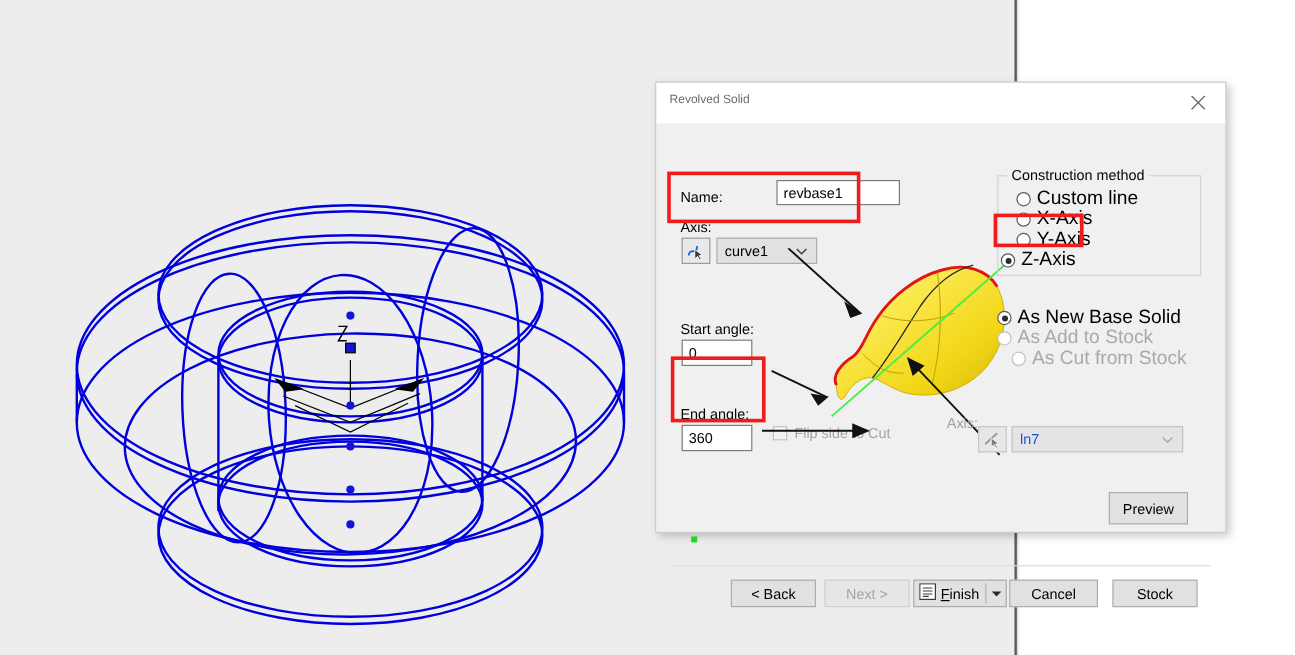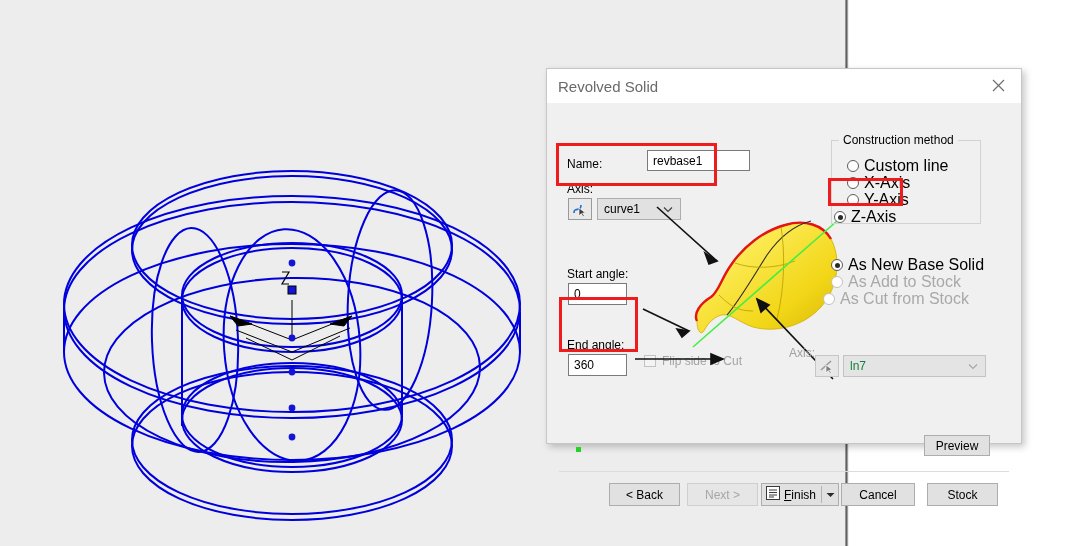--- a/index.html
+++ b/index.html
@@ -15,33 +15,33 @@
   #right-pane{position:absolute;left:849px;top:0;width:230px;height:546px;background:#ffffff;}
   #vert-divider{position:absolute;left:845px;top:0;width:3px;height:546px;
     background:linear-gradient(to right,#bdbdbd,#5a5a5a 40%,#6e6e6e 70%,#d8d8d8);}
   
   #dialog{
     position:absolute;left:546px;top:68px;width:474px;height:374px;
     background:#f0f0f0;border:1px solid #c6c6c6;
     box-shadow:3px 3px 7px rgba(0,0,0,.22);
   }
   #dlg-titlebar{height:34px;background:#ffffff;position:relative;border-bottom:1px solid #f0f0f0;}
-  #dlg-title{position:absolute;left:11px;top:9px;font-size:15px;color:#6a6a6a;}
+  #dlg-title{position:absolute;left:11px;top:9px;font-size:10px;color:#6a6a6a;}
   #dlg-close{position:absolute;right:6px;top:4px;width:34px;height:25px;
     display:flex;align-items:center;justify-content:center;color:#6f6f6f;font-size:15px;cursor:default;}
   #dlg-body{position:absolute;left:0;top:34px;width:474px;height:340px;background:#f0f0f0;}
 
   .lbl{position:absolute;font-size:12px;color:#000;white-space:nowrap;}
   .lbl.dim{color:#a0a0a0;}
   .txtbox{position:absolute;background:#fff;border:1px solid #7a7a7a;
     font-family:"Liberation Sans",sans-serif;font-size:12px;color:#000;
     padding:0 0 0 5px;display:flex;align-items:center;box-sizing:border-box;}
   .combo{position:absolute;background:#e1e1e1;border:1px solid #adadad;
     font-size:12px;color:#000;display:flex;align-items:center;box-sizing:border-box;padding-left:6px;}
-  .combo.dis{color:#15803d;background:#e4e4e4;border-color:#c3c3c3;}
+  .combo.dis{color:#1d4ed8;background:#e4e4e4;border-color:#c3c3c3;}
   .combo .chev{position:absolute;right:7px;top:50%;transform:translateY(-50%);}
   .pickbtn{position:absolute;background:#e9e9e9;border:1px solid #9a9a9a;
     display:flex;align-items:center;justify-content:center;box-sizing:border-box;}
   .pickbtn.dis{background:#e7e7e7;border-color:#c6c6c6;}
 
   
   .radio{position:absolute;display:flex;align-items:center;white-space:nowrap;}
   .radio .dot{width:12px;height:12px;border-radius:50%;border:1px solid #5c5c5c;background:#fff;
     box-sizing:border-box;display:inline-block;position:relative;flex:0 0 auto;}
   .radio .dot.on::after{content:"";position:absolute;left:2.5px;top:2.5px;width:5px;height:5px;
@@ -204,21 +204,21 @@
         <path d="M82 70 L70 62 L74 73 Z"></path>
         <path d="M8 118 L54 140" fill="none"></path>
         <path d="M54 140 L42 138 L47 146 Z"></path>
         <path d="M-8 168 L88 168" fill="none"></path>
         <path d="M88 168 L76 163 L76 173 Z"></path>
         <path d="M198 188 L122 108" fill="none"></path>
         <path d="M122 108 L126 121 L134 114 Z"></path>
       </g>
     </svg>
 
-    <div class="group" style="left:284px;top:37px;width:150px;height:84px;">
+    <div class="group" style="left:284px;top:43px;width:170px;height:84px;">
       <span class="gtitle">Construction method</span>
     </div>
     <div class="radio" style="left:300px;top:54px;">
       <span class="dot"></span>
       <span class="rl">Custom line</span>
     </div>
     <div class="radio" style="left:300px;top:71px;">
       <span class="dot"></span>
       <span class="rl">X-Axis</span>
     </div>
@@ -232,42 +232,42 @@
     </div>
 
     <div class="radio" style="left:284px;top:153px;">
       <span class="dot on"></span>
       <span class="rl">As New Base Solid</span>
     </div>
     <div class="radio dis" style="left:284px;top:170px;">
       <span class="dot"></span>
       <span class="rl">As Add to Stock</span>
     </div>
-    <div class="radio dis" style="left:276px;top:187px;">
+    <div class="radio dis" style="left:296px;top:187px;">
       <span class="dot"></span>
       <span class="rl">As Cut from Stock</span>
     </div>
 
     <div class="lbl dim" style="left:242px;top:243px;">Axis:</div>
     <div class="pickbtn dis" style="left:268px;top:252px;width:24px;height:22px;">
       <svg width="18" height="16" viewBox="0 0 18 16" aria-hidden="true">
         <path d="M3 12 L13 3" stroke="#9a9a9a" stroke-width="1.6" fill="none"></path>
         <path d="M8 7 L8 15 L10.3 12.6 L12 15.6 L13.3 14.9 L11.6 12 L14.6 11.9 Z" fill="#7c7c7c" stroke="#fff" stroke-width="0.7"></path>
       </svg>
     </div>
     <div class="combo dis" style="left:296px;top:252px;width:143px;height:22px;">
       <span>ln7</span>
       <span class="chev">
         <svg width="10" height="7" viewBox="0 0 10 7">
             <path d="M1 1.5 L5 5.5 L9 1.5" stroke="#a8a8a8" stroke-width="1.2" fill="none"></path>
           </svg>
       </span>
     </div>
 
-    <div class="btn" style="left:377px;top:332px;width:66px;height:21px;">Preview</div>
+    <div class="btn" style="left:377px;top:307px;width:66px;height:27px;">Preview</div>
 
     <div id="sep-line" style="top:368px;"></div>
 
     <div class="btn" style="left:62px;top:380px;width:71px;height:23px;">&lt; Back</div>
     <div class="btn dis" style="left:140px;top:380px;width:71px;height:23px;">Next &gt;</div>
     <div class="btn" style="left:294px;top:380px;width:74px;height:23px;">Cancel</div>
     <div class="btn" style="left:380px;top:380px;width:71px;height:23px;">Stock</div>
   </div>
 
   <div id="finish-split" style="left:214px;top:414px;">

